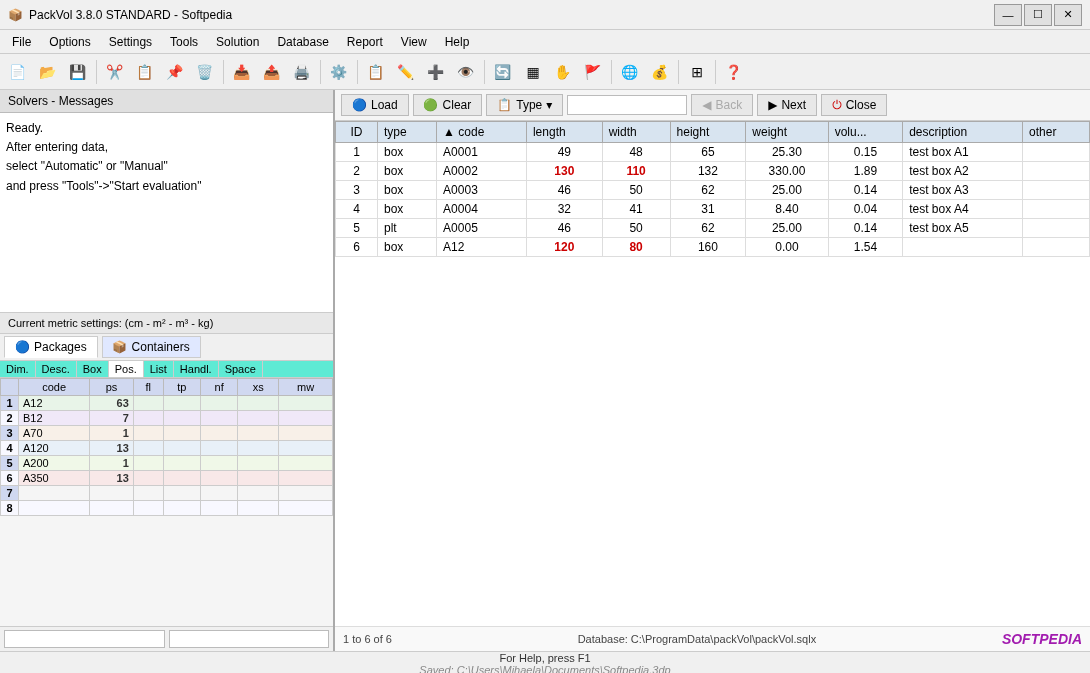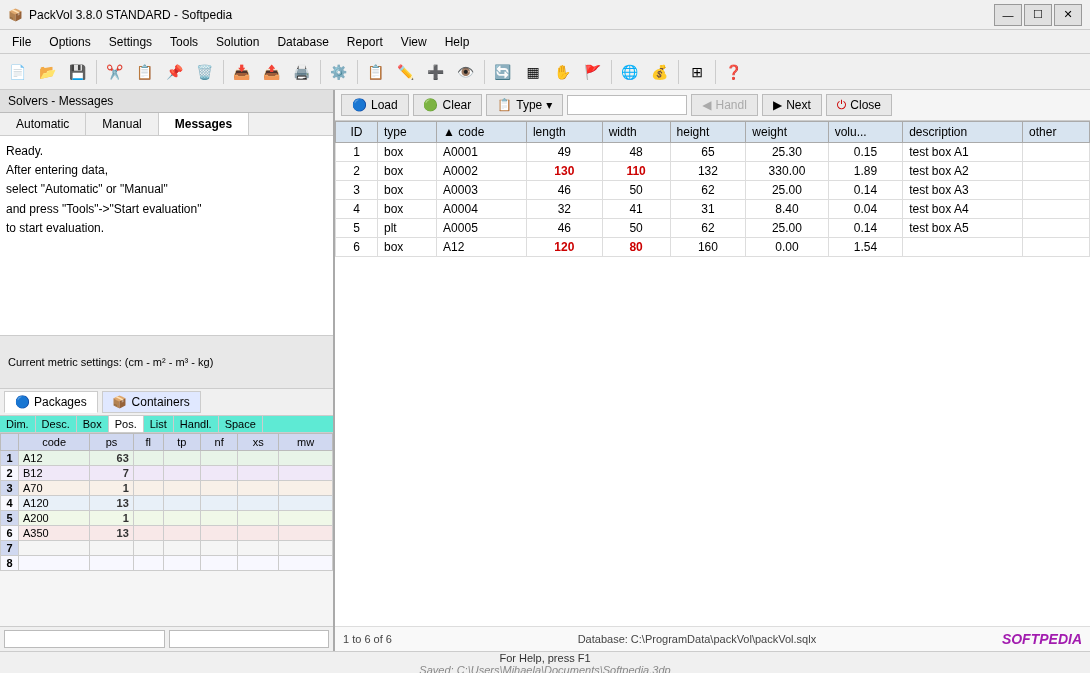--- a/index.html
+++ b/index.html
@@ -110,21 +110,21 @@
       font-size: 12px;
       line-height: 1.6;
       min-height: 150px;
       max-height: 200px;
       border-bottom: 1px solid #ccc;
     }
 
     
     .metric-settings {
       background: #e8e8e8;
-      padding: 20px 8px;
+      padding: 4px 8px;
       font-size: 11px;
       border-bottom: 1px solid #ccc;
     }
 
     
     .pkg-tabs {
       display: flex;
       align-items: center;
       background: #f0f0f0;
       border-bottom: 1px solid #ccc;
@@ -349,38 +349,26 @@
   <button class="toolbar-btn" title="Help">❓</button>
 </div>
 
 <div class="main-layout">
 
   <div class="left-panel">
     <div class="solvers-header">
       <span>Solvers - Messages</span>
     </div>
 
-    <div class="tabs-row">
-      <div class="tab">
-        <span>Automatic</span>
-      </div>
-      <div class="tab">
-        <span>Manual</span>
-      </div>
-      <div class="tab active">
-        <span>Messages</span>
-      </div>
-    </div>
 
     <div class="messages-area">
       <div>Ready.</div>
       <div>After entering data,</div>
       <div>select "Automatic" or "Manual"</div>
       <div>and press "Tools"-&gt;"Start evaluation"</div>
-      <div>to start evaluation.</div>
     </div>
 
     <div class="metric-settings">
       <span>Current metric settings: (cm - m² - m³ - kg)</span>
     </div>
 
     <div class="pkg-tabs">
       <div class="pkg-tab active">
         <span>🔵</span>
         <span>Packages</span>
@@ -518,21 +506,21 @@
         <span>Clear</span>
       </button>
       <button class="rt-btn">
         <span>📋</span>
         <span>Type</span>
         <span>▾</span>
       </button>
       <input type="text" class="search-box" style="">
       <button class="rt-btn disabled">
         <span>◀</span>
-        <span>Handl</span>
+        <span>Back</span>
       </button>
       <button class="rt-btn">
         <span>▶</span>
         <span>Next</span>
       </button>
       <button class="rt-btn">
         <span style="color:#cc0000;">⏻</span>
         <span>Close</span>
       </button>
     </div>

